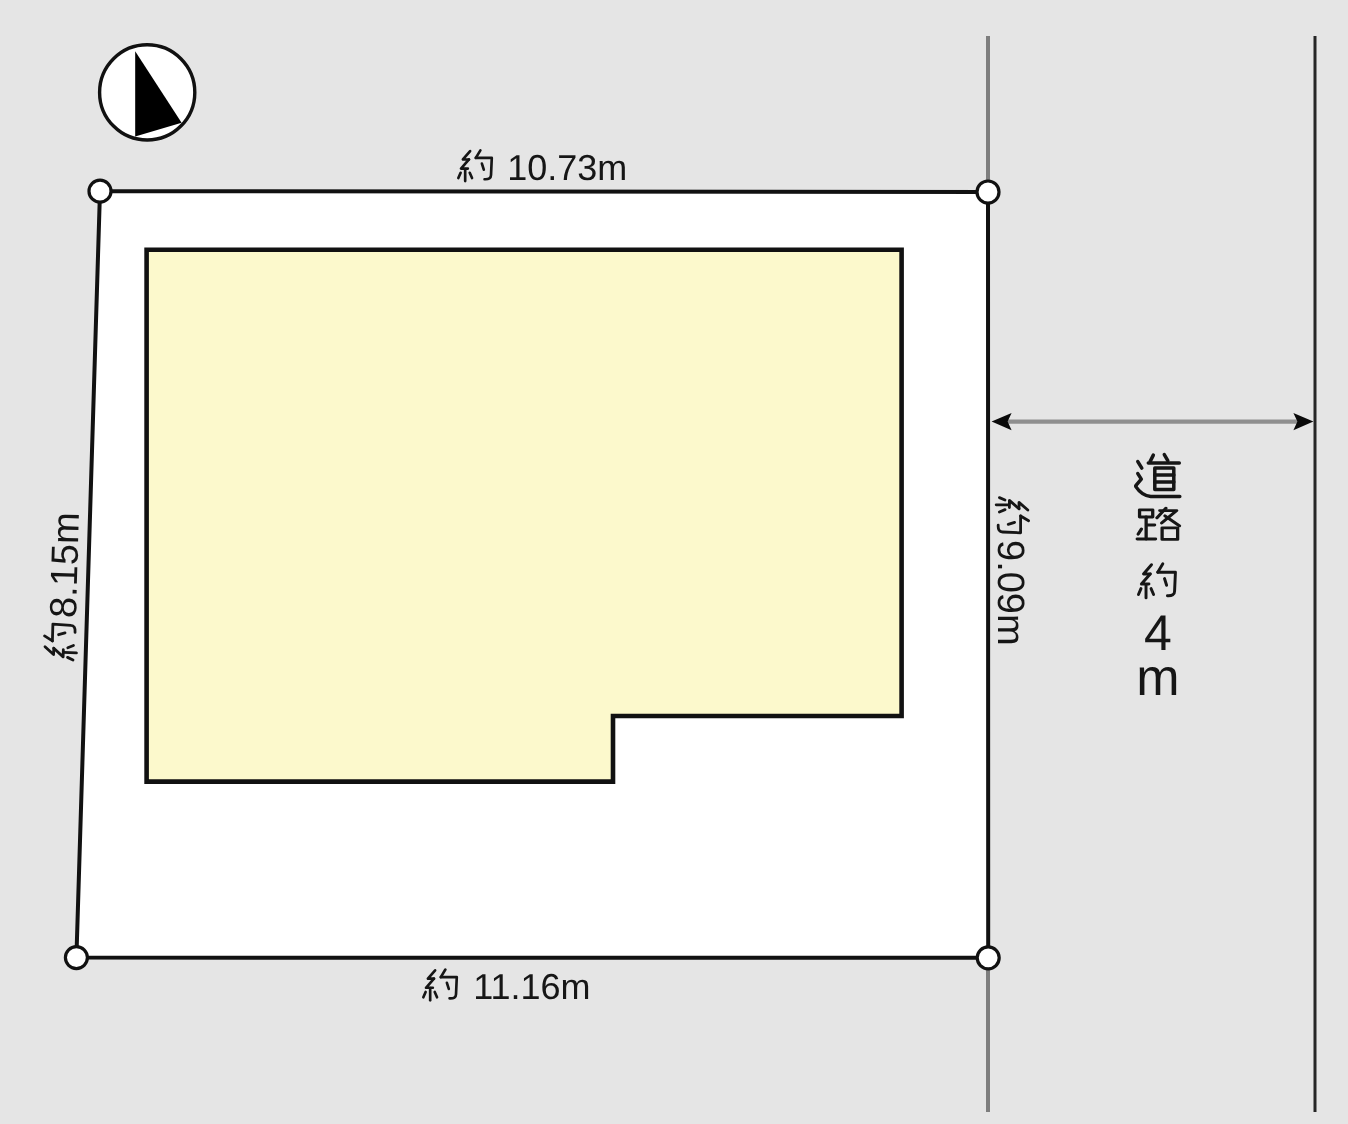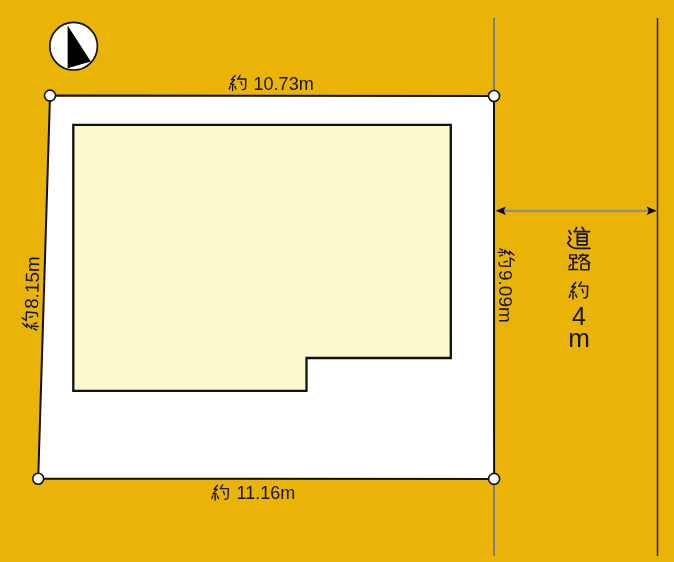--- a/index.html
+++ b/index.html
@@ -1,16 +1,16 @@
 <!DOCTYPE html>
 <html><head>
 <meta charset="utf-8">
 <style>
   html,body{margin:0;padding:0;background:#ffffff;}
-  .page{position:relative;width:674px;height:562px;overflow:hidden;background:#eab308;}
+  .page{position:relative;width:674px;height:562px;overflow:hidden;background:#e5e5e5;}
   svg text{font-family:"Liberation Sans",sans-serif;fill:#161616;}
 </style>
 </head>
 <body>
 <div class="page">
 <svg width="674" height="562" viewBox="0 0 674 562" xmlns="http://www.w3.org/2000/svg">
   <defs>
     <g id="kyaku" stroke="#161616" stroke-width="7" fill="none" stroke-linecap="round" stroke-linejoin="round">
       <path d="M34,5 L15,27 L31,27"></path>
       <path d="M31,27 L10,51 L28,51"></path>

